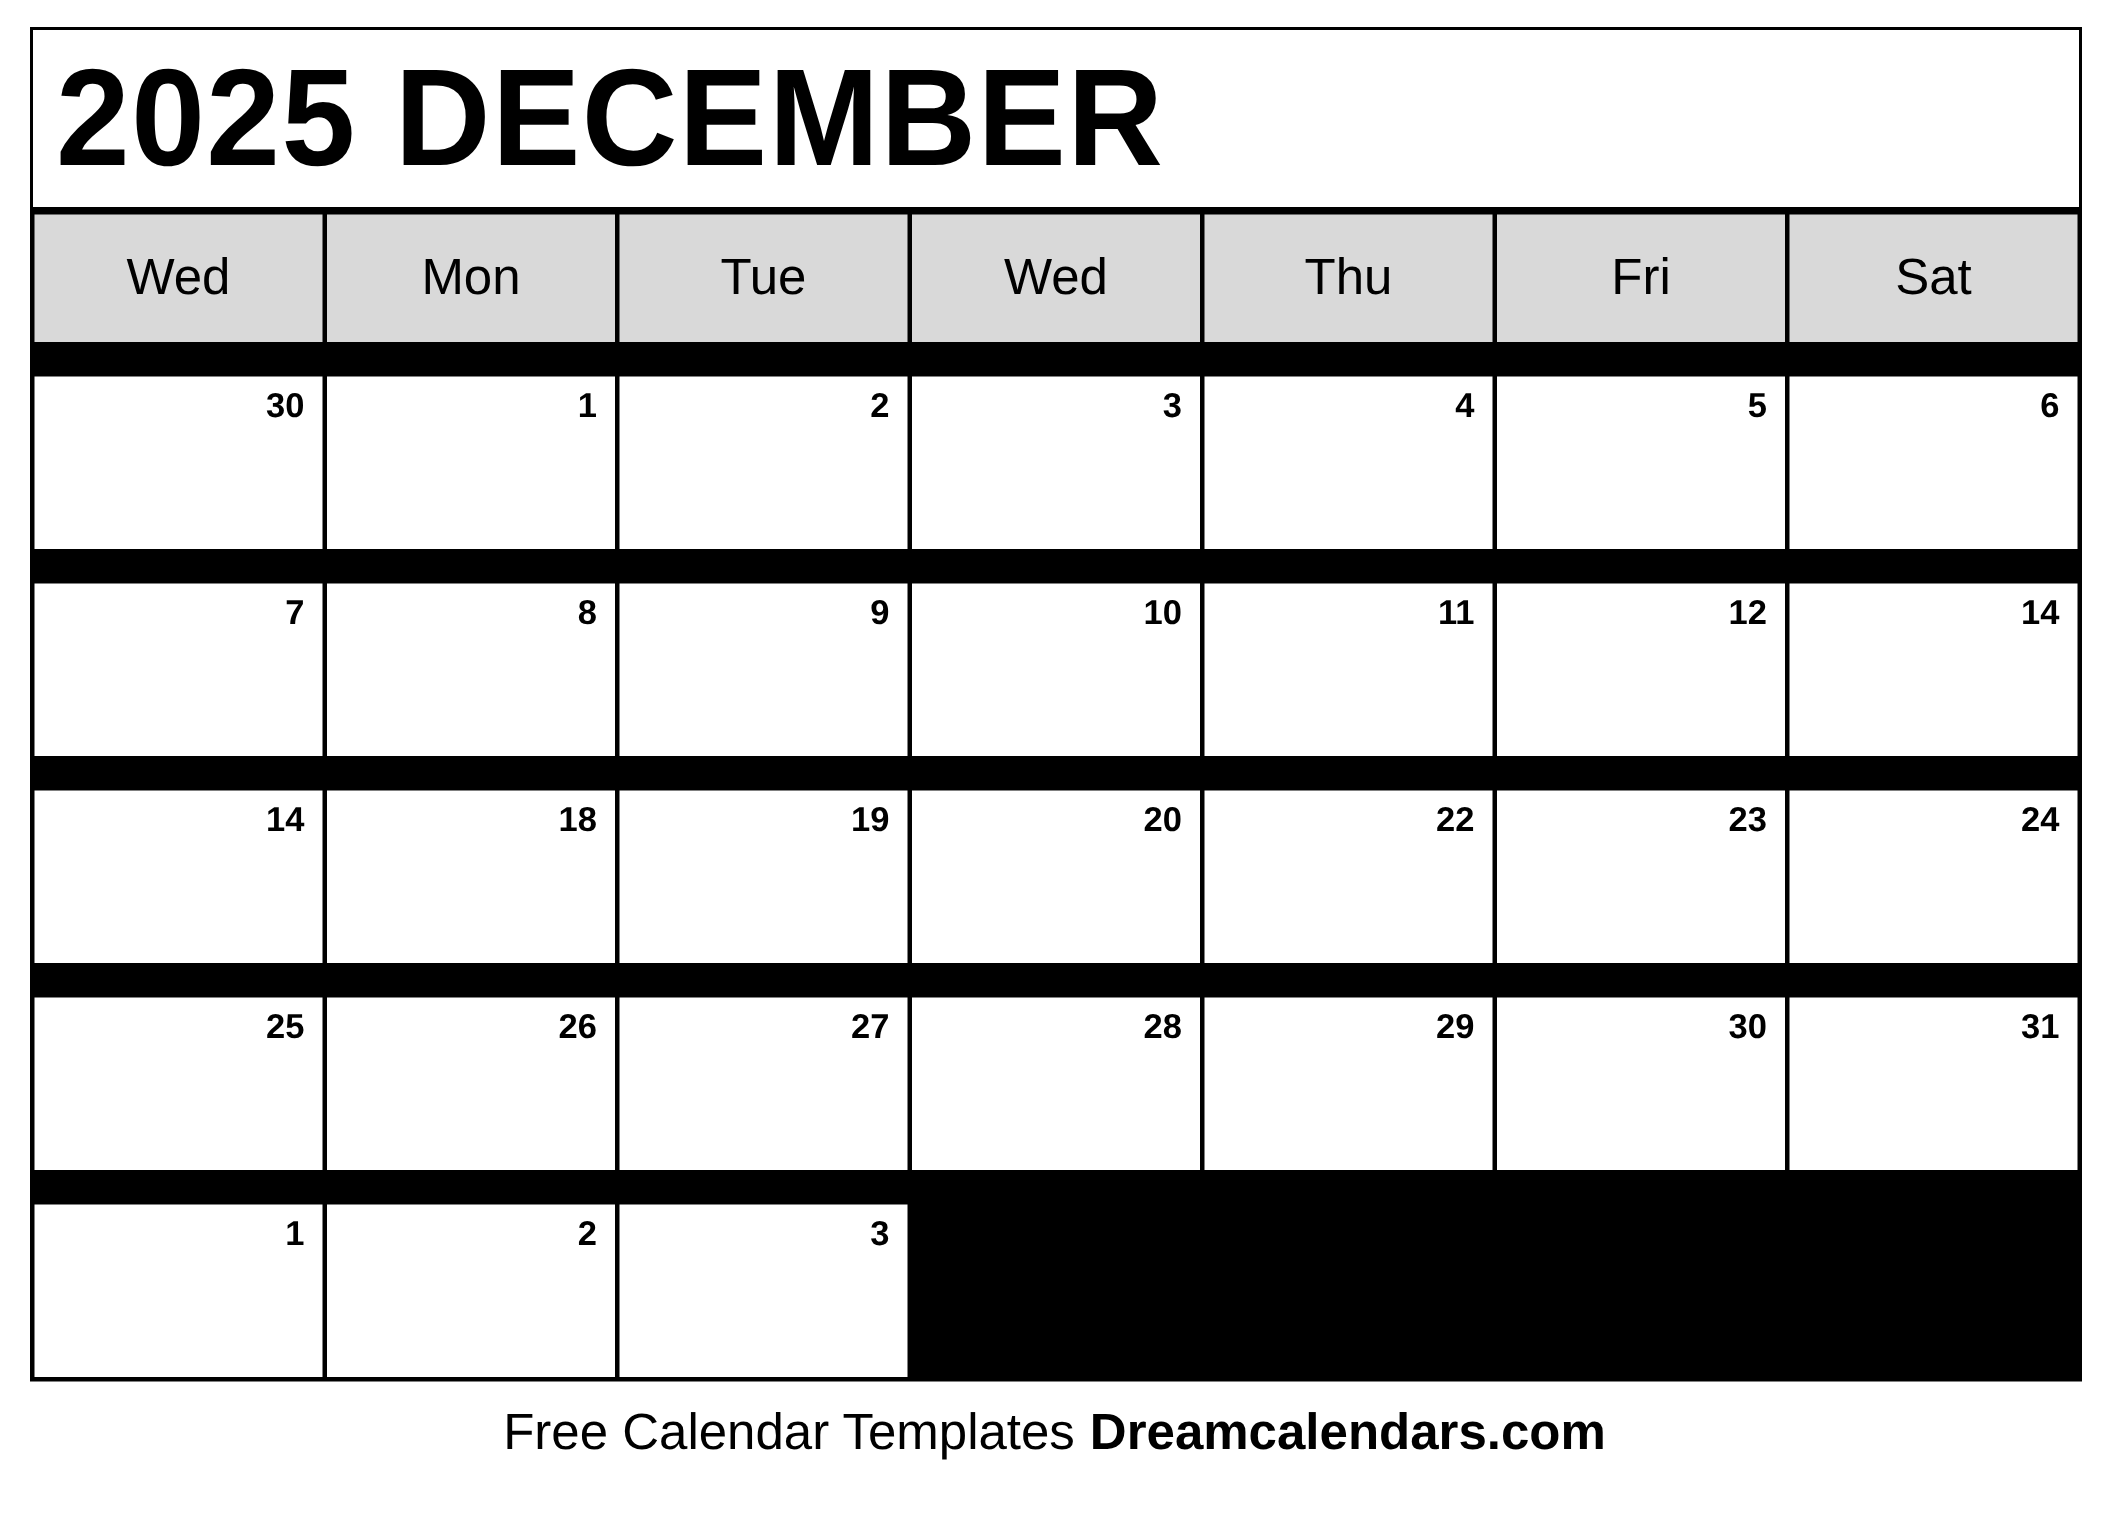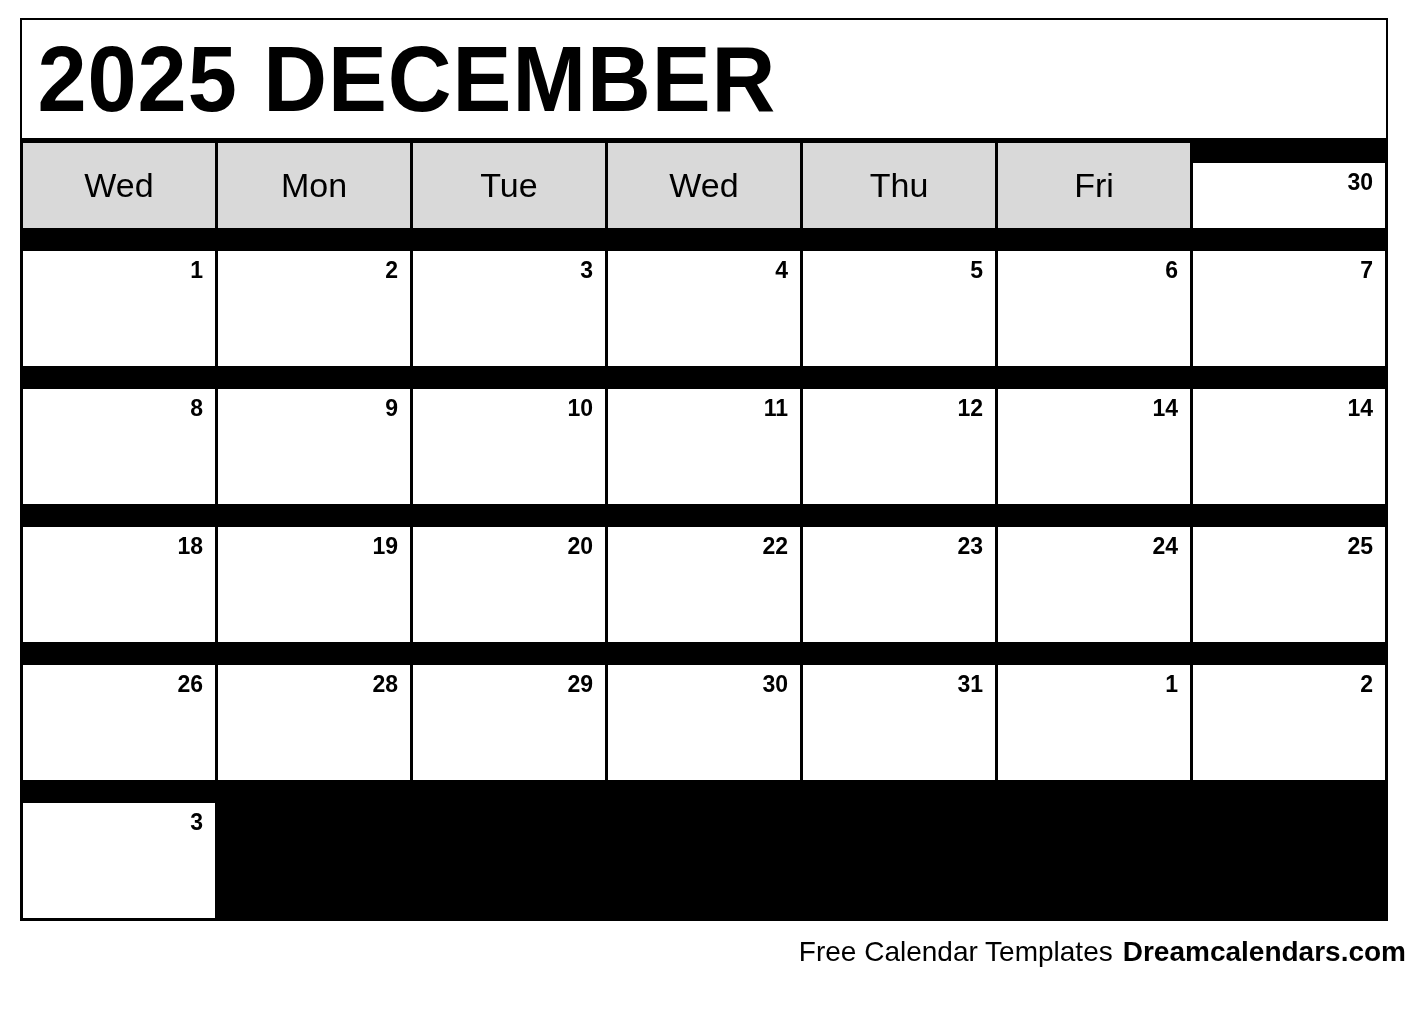--- a/index.html
+++ b/index.html
@@ -71,22 +71,22 @@
     font-size: 23px;
     font-weight: bold;
     line-height: 1.1;
   }
   
   .footer {
     position: absolute;
     left: 0;
     top: 936px;
     width: 100%;
-    text-align: right;
-    font-size: 28px;
+    text-align: center;
+    font-size: 34px;
     white-space: nowrap;
   }
   .footer .brand {
     font-weight: bold;
     margin-left: 10px;
   }
 </style>
 </head>
 <body>
 
@@ -97,20 +97,21 @@
   </div>
 
   <div class="calendar-grid">
 
     <div class="weekday-cell">Wed</div>
     <div class="weekday-cell">Mon</div>
     <div class="weekday-cell">Tue</div>
     <div class="weekday-cell">Wed</div>
     <div class="weekday-cell">Thu</div>
     <div class="weekday-cell">Fri</div>
+    <div class="weekday-cell">Sat</div>
 
     <div class="day-cell">
         <span class="day-number">30</span>
       </div>
     <div class="day-cell">
         <span class="day-number">1</span>
       </div>
     <div class="day-cell">
         <span class="day-number">2</span>
       </div>
@@ -169,20 +170,23 @@
         <span class="day-number">23</span>
       </div>
     <div class="day-cell">
         <span class="day-number">24</span>
       </div>
     <div class="day-cell">
         <span class="day-number">25</span>
       </div>
     <div class="day-cell">
         <span class="day-number">26</span>
+      </div>
+    <div class="day-cell">
+        <span class="day-number">27</span>
       </div>
 
     <div class="day-cell">
         <span class="day-number">28</span>
       </div>
     <div class="day-cell">
         <span class="day-number">29</span>
       </div>
     <div class="day-cell">
         <span class="day-number">30</span>

